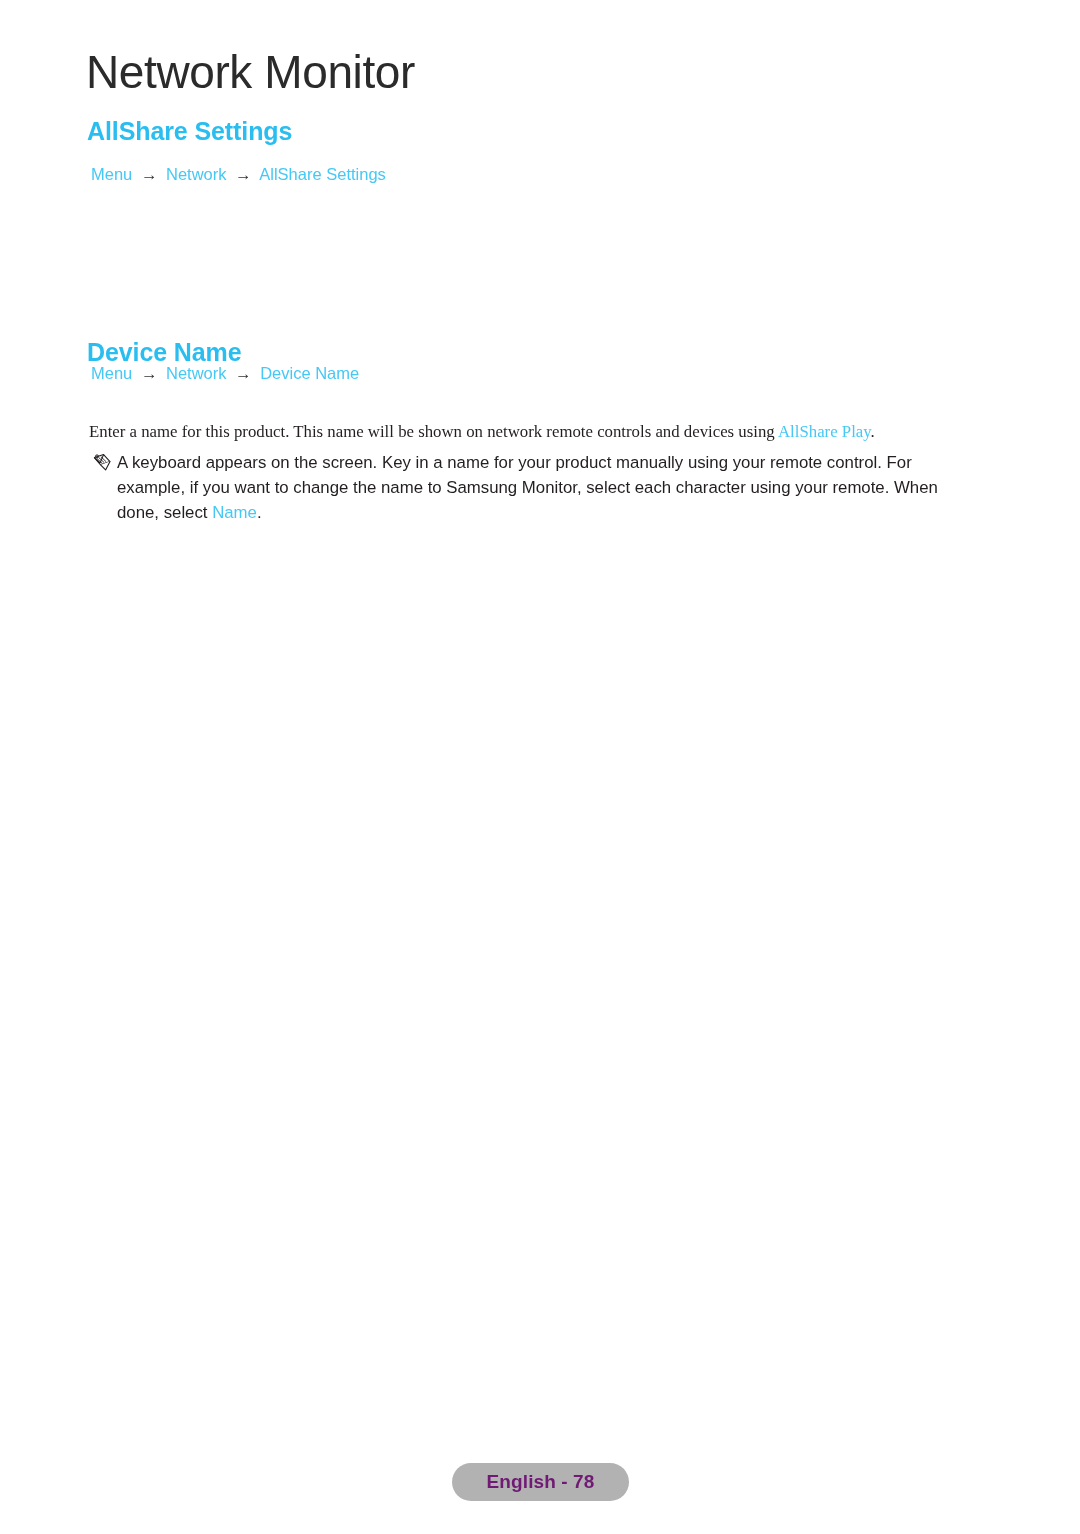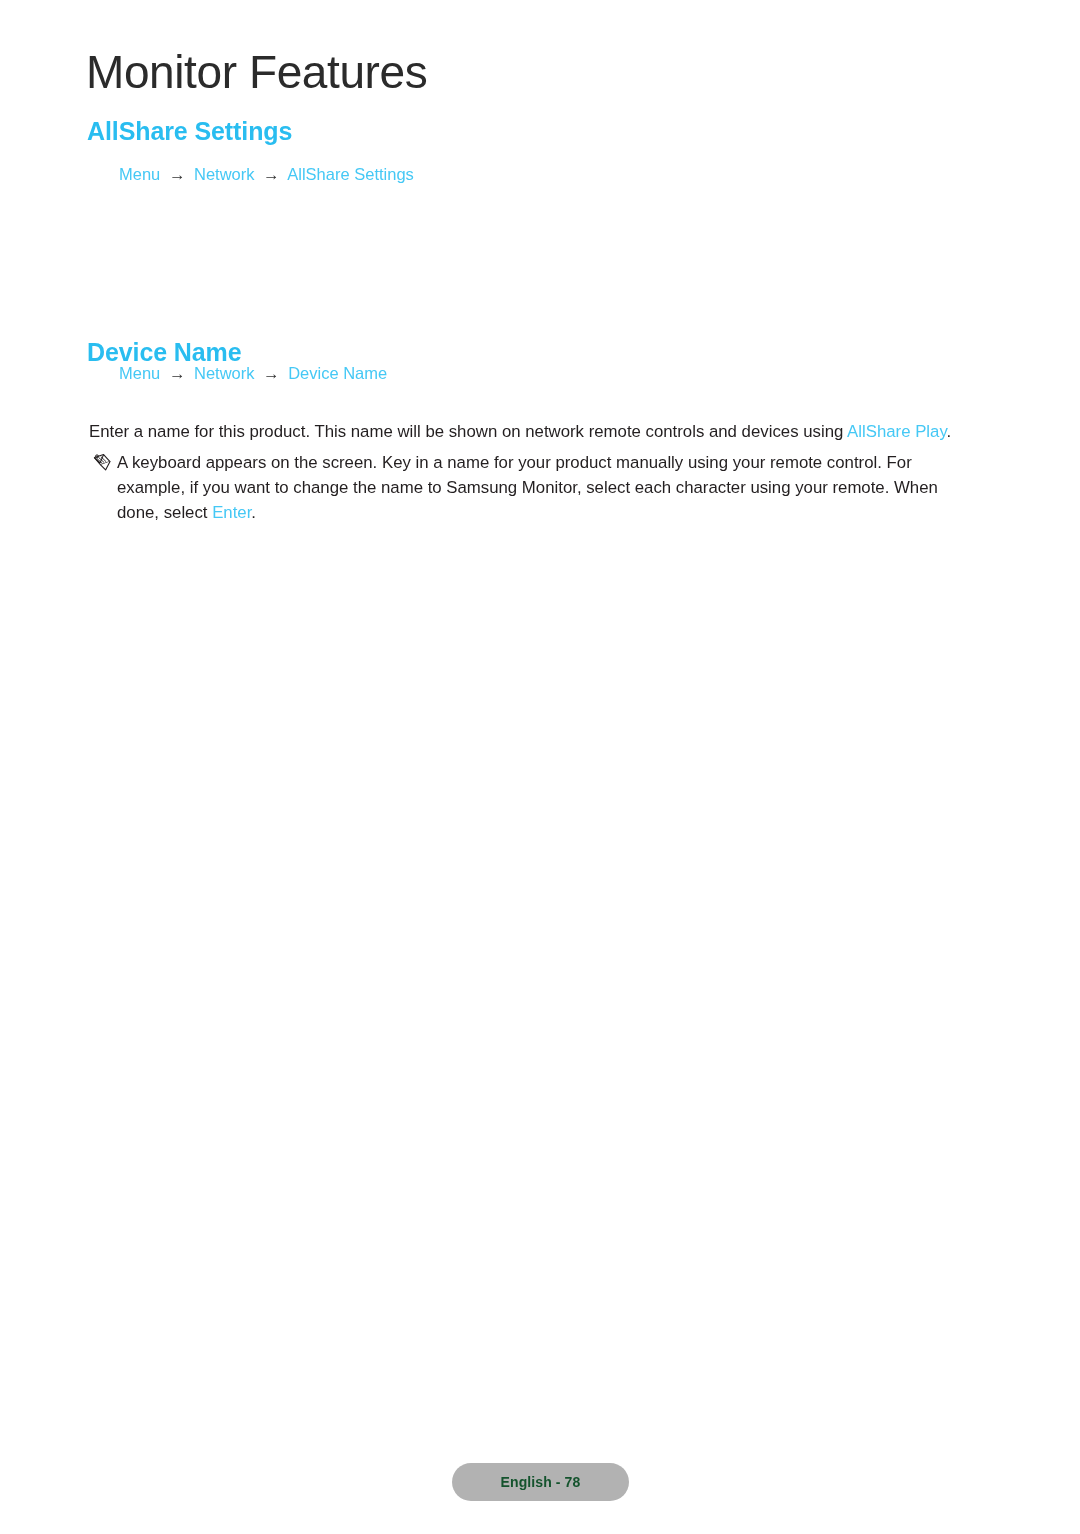--- a/index.html
+++ b/index.html
@@ -51,42 +51,41 @@
   .section-heading.s2 { top: 338px; }
 
   
   .breadcrumb {
     position: absolute;
     left: 91px;
     font-size: 16.5px;
     color: #45c8f5;
     white-space: nowrap;
     line-height: 1.2;
-    margin-left: 28px;
   }
   .breadcrumb.b1 { top: 165px; }
   .breadcrumb.b2 { top: 364px; }
   .breadcrumb .arrow {
     color: #333333;
     padding: 0 4px;
     font-size: 16.5px;
   }
 
   
   .body-text {
     position: absolute;
     left: 89px;
     width: 890px;
     font-size: 16.8px;
     line-height: 25px;
     color: #231f20;
     text-align: left;
   }
   .body-text.p1 { top: 197px; }
-  .body-text.p2 { top: 419px; width: 888px; }
+  .body-text.p2 { top: 419px; width: 888px; font-family: Liberation Serif, serif; }
 
   .link { color: #45c8f5; }
 
   
   .note {
     position: absolute;
     left: 92px;
     top: 450px;
     width: 885px;
     font-size: 16.8px;
@@ -111,32 +110,32 @@
     top: 1463px;
     width: 177px;
     height: 38px;
     background: #b2b2b2;
     border-radius: 19px;
     display: flex;
     align-items: center;
     justify-content: center;
   }
   .footer-pill-label {
-    font-size: 14px;
+    font-size: 19px;
     font-weight: bold;
-    color: #14532d;
+    color: #701a75;
     letter-spacing: 0.1px;
   }
 </style>
 </head>
 <body>
 
 <div class="page">
 
-  <div class="chapter-title">Monitor Features</div>
+  <div class="chapter-title">Network Monitor</div>
 
   <div class="section-heading s1">AllShare Settings</div>
 
   <div class="breadcrumb b1">
     <span>Menu</span>
     <span class="arrow">→</span>
     <span>Network</span>
     <span class="arrow">→</span>
     <span>AllShare Settings</span>
   </div>
@@ -166,20 +165,20 @@
           <path d="M11.6 2.6 L8.0 11.0"></path>
         </g>
         <g stroke="#231f20" stroke-width="0.9" fill="none">
           <path d="M4.6 6.2 L10.4 11.6"></path>
           <path d="M6.6 5.4 L12.2 10.6"></path>
           <path d="M8.8 4.6 L14.2 9.8"></path>
         </g>
         <circle cx="5.0" cy="4.4" r="1.5" fill="none" stroke="#231f20" stroke-width="1"></circle>
       </svg>
     </span>
-    <div class="note-body"><span>A keyboard appears on the screen. Key in a name for your product manually using your remote control. For example, if you want to change the name to Samsung Monitor, select each character using your remote. When done, select </span><span class="link">Enter</span><span>.</span></div>
+    <div class="note-body"><span>A keyboard appears on the screen. Key in a name for your product manually using your remote control. For example, if you want to change the name to Samsung Monitor, select each character using your remote. When done, select </span><span class="link">Name</span><span>.</span></div>
   </div>
 
   <div class="footer-pill">
     <span class="footer-pill-label">English - 78</span>
   </div>
 
 </div>
 
 </body></html>

